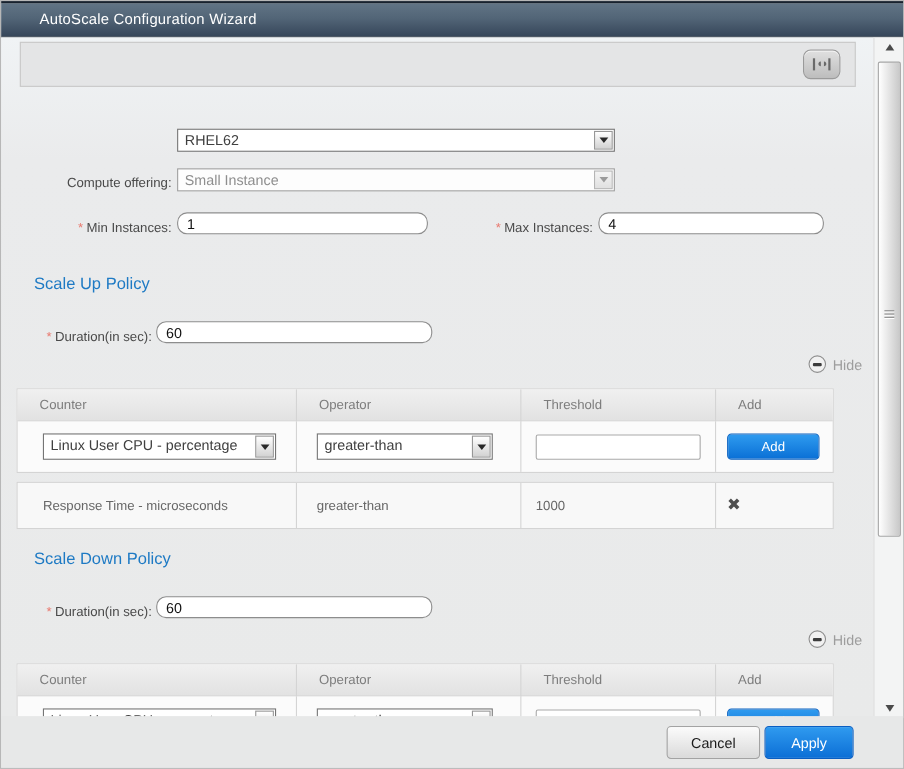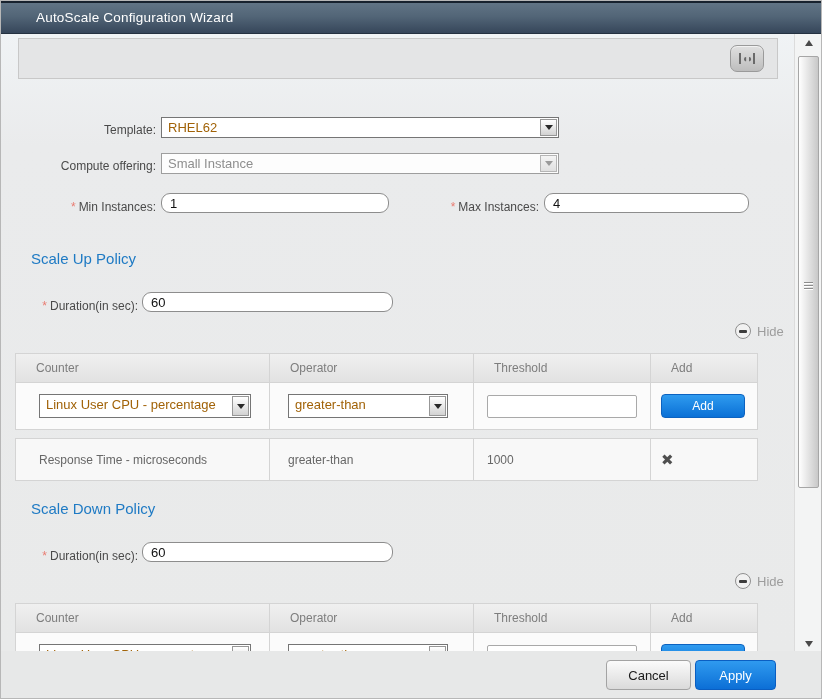--- a/index.html
+++ b/index.html
@@ -25,21 +25,21 @@
     display:flex; align-items:center; justify-content:center; }
   .cam-inner { font-size:10px; line-height:11px; color:#6a6a6a;
     border-left:2px solid #6a6a6a; border-right:2px solid #6a6a6a; padding:0 1px; letter-spacing:-1px; }
 
   .lbl { position:absolute; font-size:12px; color:#4a4a4a; text-align:right; line-height:20px; white-space:nowrap; }
   .req { color:#e97c72; margin-right:3px; }
 
   
   .cbox { position:absolute; display:flex; align-items:stretch; background:#ffffff;
     border:1px solid #757575; height:21px; cursor:pointer; }
-  .cbox .val { flex:1; font-size:13px; color:#a16207; padding:2px 4px 0 6px; white-space:nowrap; overflow:hidden; }
+  .cbox .val { flex:1; font-size:13px; color:#404040; padding:2px 4px 0 6px; white-space:nowrap; overflow:hidden; }
   .cbox .drop { width:17px; margin:1px; border:1px solid #979797;
     background:linear-gradient(#ffffff,#d2d2d2); display:flex; align-items:center; justify-content:center; }
   .tri { width:0; height:0; border-left:4px solid transparent; border-right:4px solid transparent; border-top:5px solid #282828; }
   .cbox.disabled { border-color:#9e9e9e; background:#fdfdfd; cursor:default; }
   .cbox.disabled .val { color:#8e8e8e; }
   .cbox.disabled .drop { background:linear-gradient(#f4f4f4,#e0e0e0); border-color:#b5b5b5; }
   .cbox.disabled .tri { border-top-color:#9a9a9a; }
 
   .rinput { position:absolute; height:20px; border:1px solid #8d8d8d; border-radius:9px;
     font-family:"Liberation Sans",sans-serif; font-size:13px; color:#111; padding:0 8px; background:#fff; }
@@ -108,23 +108,20 @@
   </div>
 
   <div class="dbody">
 
     <div class="top-panel">
       <button class="panel-btn">
         <span class="cam-inner">◖◗</span>
       </button>
     </div>
 
-    <div class="lbl" style="left:0;top:86px;width:155px;">
-      <span>Template:</span>
-    </div>
     <div class="cbox" style="left:160px;top:83px;width:398px;">
       <span class="val">RHEL62</span>
       <span class="drop">
           <span class="tri"></span>
         </span>
     </div>
 
     <div class="lbl" style="left:0;top:122px;width:155px;">
       <span>Compute offering:</span>
     </div>

